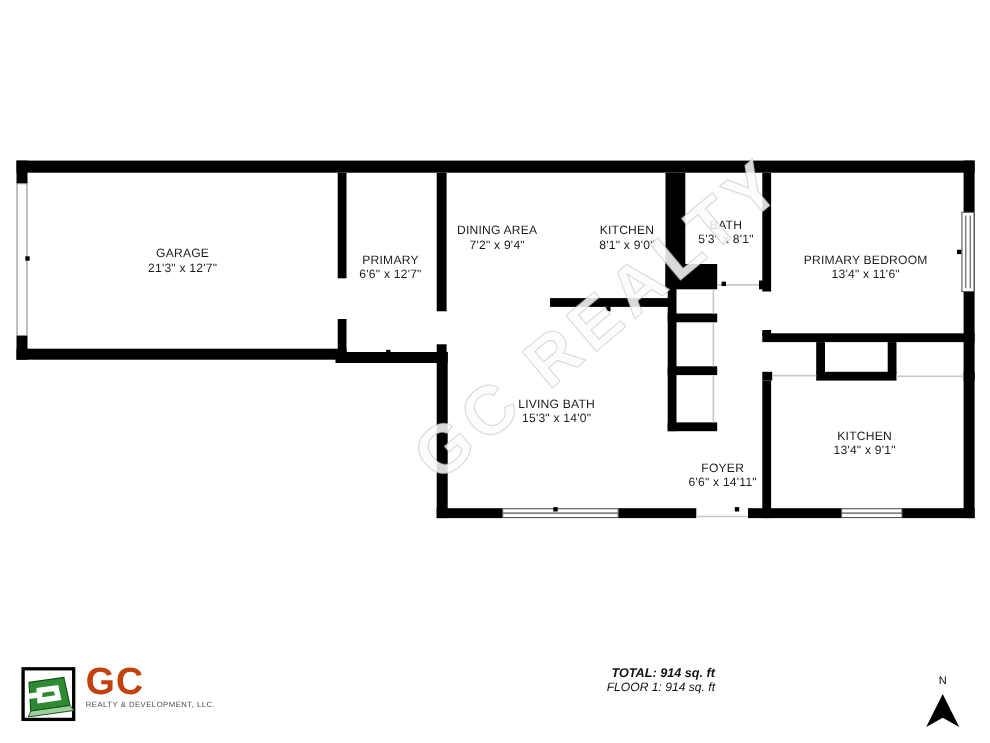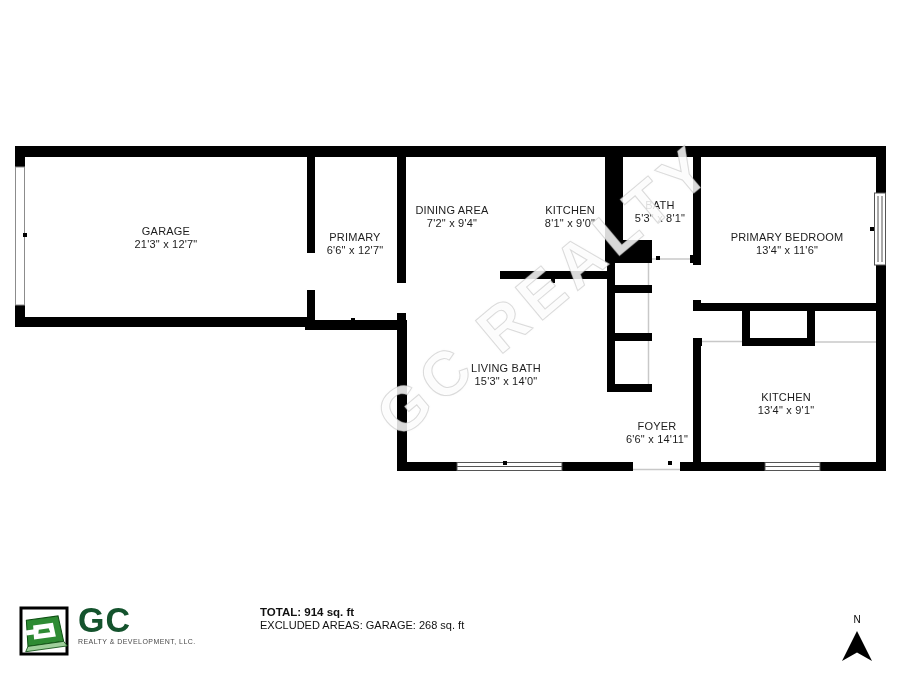--- a/index.html
+++ b/index.html
@@ -11,25 +11,25 @@
       letter-spacing:.2px;white-space:nowrap;}
   .watermark{position:absolute;left:545px;top:290px;z-index:4;
       transform:translate(-50%,-50%) rotate(-40deg);
       font-size:62px;font-weight:bold;letter-spacing:7px;white-space:nowrap;
       color:rgba(255,255,255,0.82);
       -webkit-text-stroke:1px rgba(165,165,165,0.38);
       text-shadow:0 0 2px rgba(190,190,190,0.25);pointer-events:none;}
   .logo{position:absolute;left:20px;top:605px;z-index:3;display:flex;align-items:flex-start;}
   .logo-mark{width:50px;height:52px;position:relative;}
   .logo-text{margin-left:8px;}
-  .logo-brand{font-size:34px;line-height:30px;font-weight:bold;color:#14532d;
+  .logo-brand{font-size:34px;line-height:30px;font-weight:bold;color:#c2410c;
       letter-spacing:1px;transform:scaleY(1.02);}
   .logo-tagline{font-size:7px;color:#4a4a4a;letter-spacing:.45px;margin-top:3px;}
   .summary{position:absolute;left:260px;top:606px;width:390px;z-index:3;
-      text-align:left;color:#111;}
+      text-align:right;color:#111;font-style:italic;}
   .summary .l1{font-size:11.5px;font-weight:bold;line-height:13px;}
   .summary .l2,.summary .l3{font-size:11px;line-height:12.5px;}
   .summary .disclaimer{font-size:7.4px;color:#b3b3b3;letter-spacing:.3px;margin-top:9px;}
   .compass{position:absolute;left:836px;top:614px;width:42px;z-index:3;text-align:center;}
   .compass-n{font-size:10px;color:#000;line-height:12px;}
 </style>
 </head>
 <body>
 
 <svg class="plan-svg" width="900" height="675" viewBox="0 0 900 675">
@@ -185,18 +185,18 @@
 <div class="logo">
   <div class="logo-mark"></div>
   <div class="logo-text">
     <div class="logo-brand">GC</div>
     <div class="logo-tagline">REALTY &amp; DEVELOPMENT, LLC.</div>
   </div>
 </div>
 
 <div class="summary">
   <div class="l1">TOTAL: 914 sq. ft</div>
-  <div class="l3">EXCLUDED AREAS: GARAGE: 268 sq. ft</div>
+  <div class="l2">FLOOR 1: 914 sq. ft</div>
 </div>
 
 <div class="compass">
   <div class="compass-n">N</div>
 </div>
 
 </body></html>

